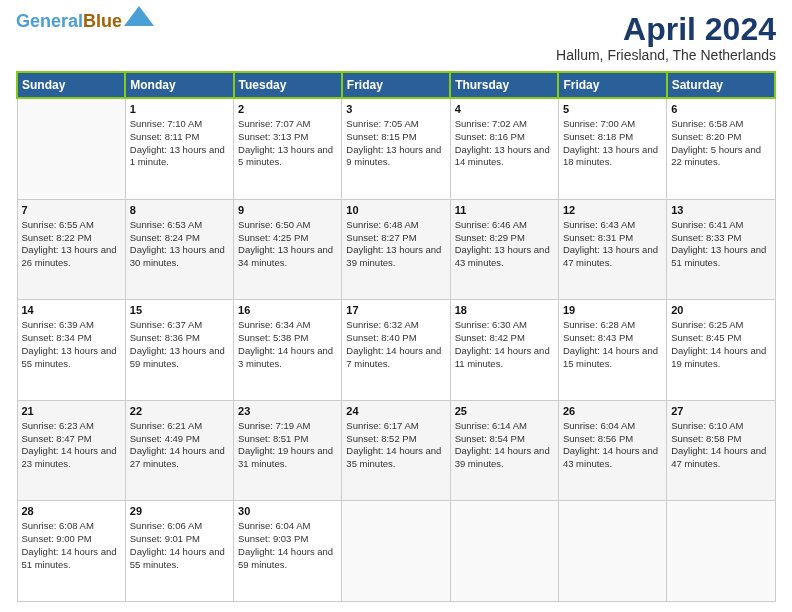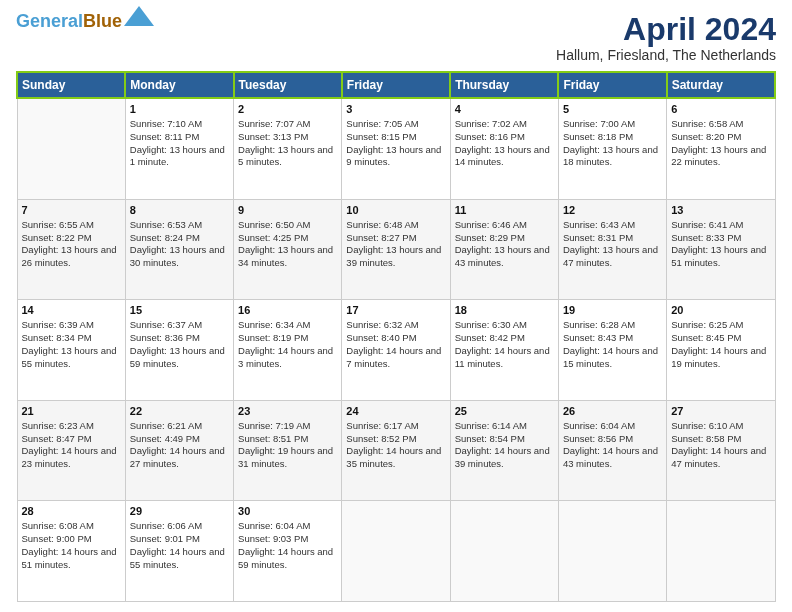--- a/index.html
+++ b/index.html
@@ -127,35 +127,35 @@
         </tr>
     </thead>
     <tbody id="calendar-body">
     <tr>
           <td class="empty-cell"></td>
           <td><span class="day-num">1</span><span>Sunrise: 7:10 AM</span><br><span>Sunset: 8:11 PM</span><br><span>Daylight: 13 hours and 1 minute.</span></td>
           <td><span class="day-num">2</span><span>Sunrise: 7:07 AM</span><br><span>Sunset: 3:13 PM</span><br><span>Daylight: 13 hours and 5 minutes.</span></td>
           <td><span class="day-num">3</span><span>Sunrise: 7:05 AM</span><br><span>Sunset: 8:15 PM</span><br><span>Daylight: 13 hours and 9 minutes.</span></td>
           <td><span class="day-num">4</span><span>Sunrise: 7:02 AM</span><br><span>Sunset: 8:16 PM</span><br><span>Daylight: 13 hours and 14 minutes.</span></td>
           <td><span class="day-num">5</span><span>Sunrise: 7:00 AM</span><br><span>Sunset: 8:18 PM</span><br><span>Daylight: 13 hours and 18 minutes.</span></td>
-          <td><span class="day-num">6</span><span>Sunrise: 6:58 AM</span><br><span>Sunset: 8:20 PM</span><br><span>Daylight: 13 hours and 22 minutes.</span></td>
+          <td><span class="day-num">6</span><span>Sunrise: 6:58 AM</span><br><span>Sunset: 8:20 PM</span><br><span>Daylight: 5 hours and 22 minutes.</span></td>
         </tr>
         <tr class="row-shade">
           <td><span class="day-num">7</span><span>Sunrise: 6:55 AM</span><br><span>Sunset: 8:22 PM</span><br><span>Daylight: 13 hours and 26 minutes.</span></td>
           <td><span class="day-num">8</span><span>Sunrise: 6:53 AM</span><br><span>Sunset: 8:24 PM</span><br><span>Daylight: 13 hours and 30 minutes.</span></td>
           <td><span class="day-num">9</span><span>Sunrise: 6:50 AM</span><br><span>Sunset: 4:25 PM</span><br><span>Daylight: 13 hours and 34 minutes.</span></td>
           <td><span class="day-num">10</span><span>Sunrise: 6:48 AM</span><br><span>Sunset: 8:27 PM</span><br><span>Daylight: 13 hours and 39 minutes.</span></td>
           <td><span class="day-num">11</span><span>Sunrise: 6:46 AM</span><br><span>Sunset: 8:29 PM</span><br><span>Daylight: 13 hours and 43 minutes.</span></td>
           <td><span class="day-num">12</span><span>Sunrise: 6:43 AM</span><br><span>Sunset: 8:31 PM</span><br><span>Daylight: 13 hours and 47 minutes.</span></td>
           <td><span class="day-num">13</span><span>Sunrise: 6:41 AM</span><br><span>Sunset: 8:33 PM</span><br><span>Daylight: 13 hours and 51 minutes.</span></td>
         </tr>
         <tr>
           <td><span class="day-num">14</span><span>Sunrise: 6:39 AM</span><br><span>Sunset: 8:34 PM</span><br><span>Daylight: 13 hours and 55 minutes.</span></td>
           <td><span class="day-num">15</span><span>Sunrise: 6:37 AM</span><br><span>Sunset: 8:36 PM</span><br><span>Daylight: 13 hours and 59 minutes.</span></td>
-          <td><span class="day-num">16</span><span>Sunrise: 6:34 AM</span><br><span>Sunset: 8:19 PM</span><br><span>Daylight: 14 hours and 3 minutes.</span></td>
+          <td><span class="day-num">16</span><span>Sunrise: 6:34 AM</span><br><span>Sunset: 5:38 PM</span><br><span>Daylight: 14 hours and 3 minutes.</span></td>
           <td><span class="day-num">17</span><span>Sunrise: 6:32 AM</span><br><span>Sunset: 8:40 PM</span><br><span>Daylight: 14 hours and 7 minutes.</span></td>
           <td><span class="day-num">18</span><span>Sunrise: 6:30 AM</span><br><span>Sunset: 8:42 PM</span><br><span>Daylight: 14 hours and 11 minutes.</span></td>
           <td><span class="day-num">19</span><span>Sunrise: 6:28 AM</span><br><span>Sunset: 8:43 PM</span><br><span>Daylight: 14 hours and 15 minutes.</span></td>
           <td><span class="day-num">20</span><span>Sunrise: 6:25 AM</span><br><span>Sunset: 8:45 PM</span><br><span>Daylight: 14 hours and 19 minutes.</span></td>
         </tr>
         <tr class="row-shade">
           <td><span class="day-num">21</span><span>Sunrise: 6:23 AM</span><br><span>Sunset: 8:47 PM</span><br><span>Daylight: 14 hours and 23 minutes.</span></td>
           <td><span class="day-num">22</span><span>Sunrise: 6:21 AM</span><br><span>Sunset: 4:49 PM</span><br><span>Daylight: 14 hours and 27 minutes.</span></td>
           <td><span class="day-num">23</span><span>Sunrise: 7:19 AM</span><br><span>Sunset: 8:51 PM</span><br><span>Daylight: 19 hours and 31 minutes.</span></td>
           <td><span class="day-num">24</span><span>Sunrise: 6:17 AM</span><br><span>Sunset: 8:52 PM</span><br><span>Daylight: 14 hours and 35 minutes.</span></td>

